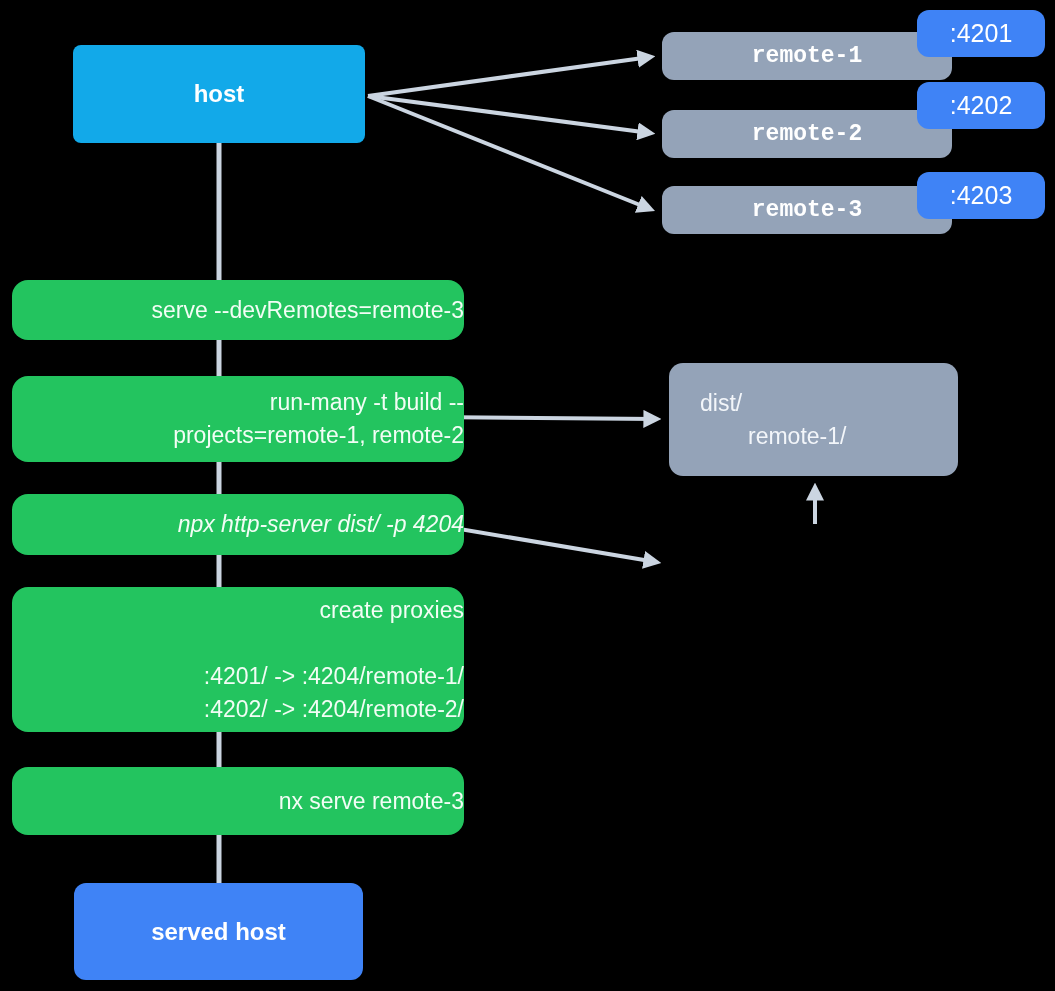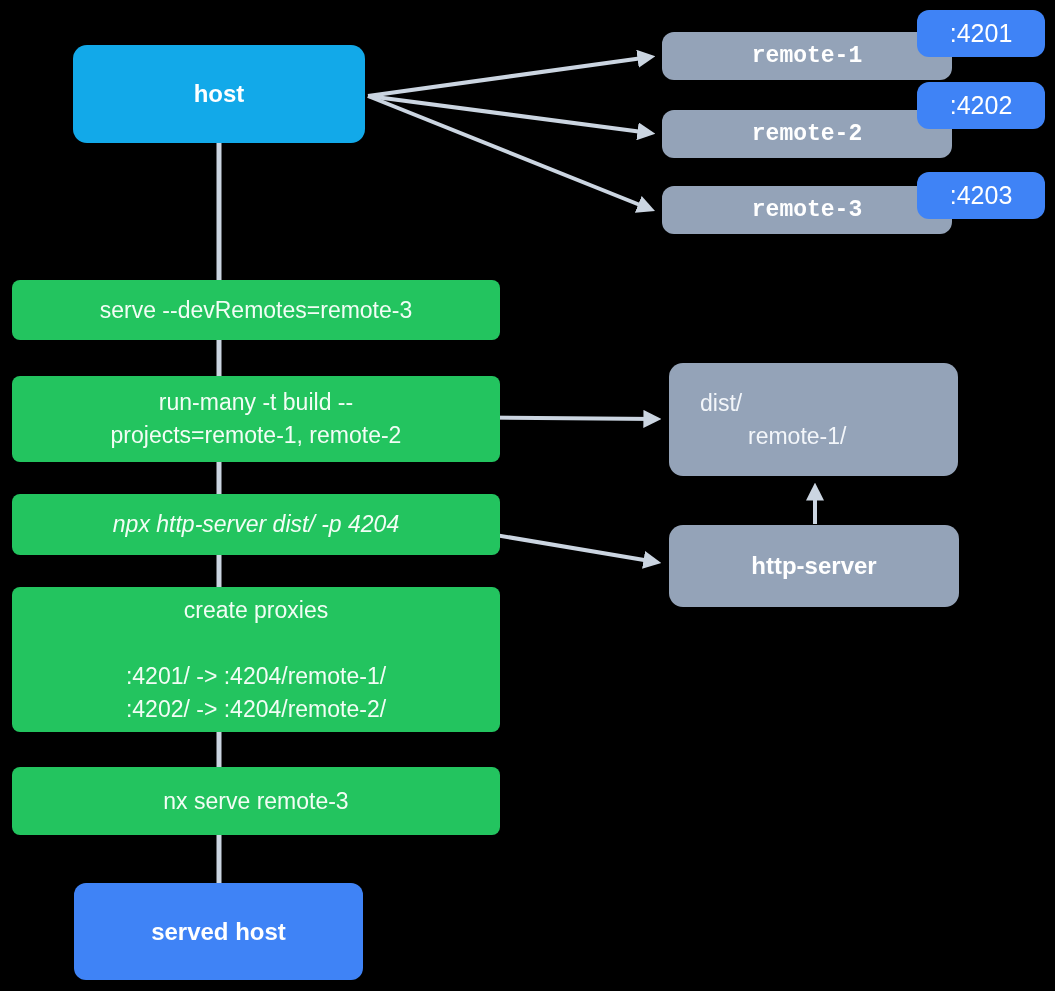--- a/index.html
+++ b/index.html
@@ -28,21 +28,21 @@
     align-items: center;
     justify-content: center;
     color: #ffffff;
     box-sizing: border-box;
     text-align: center;
   }
   
   .host-node {
     left: 73px; top: 45px; width: 292px; height: 98px;
     background: #12A9E9;
-    border-radius: 14px;
+    border-radius: 8px;
     font-size: 24px; font-weight: 700;
   }
   
   .remote-node {
     left: 662px; width: 290px; height: 48px;
     background: #94A3B8;
     border-radius: 12px;
     font-size: 23px; font-weight: 700; font-family: Liberation Mono, monospace;
   }
   .remote-node.r1 { top: 32px; }
@@ -54,26 +54,27 @@
     background: #3F83F6;
     border-radius: 12px;
     font-size: 25px; font-weight: 400;
     z-index: 2;
   }
   .port-badge.p1 { top: 10px; }
   .port-badge.p2 { top: 82px; }
   .port-badge.p3 { top: 172px; }
   
   .step-node {
-    left: 12px; width: 488px;
+    left: 12px; width: 452px;
     background: #23C45F;
-    border-radius: 8px;
+    border-radius: 16px;
     font-size: 23px; font-weight: 400;
     color: #F2FDF5;
     flex-direction: column;
+    align-items: flex-end;
   }
   .step-serve   { top: 280px; height: 60px; }
   .step-build   { top: 376px; height: 86px; }
   .step-httpsrv { top: 494px; height: 61px; font-style: italic; }
   .step-proxies { top: 587px; height: 145px; }
   .step-nxserve { top: 767px; height: 68px; }
   .box-line {
     display: block;
     line-height: 33px;
     min-height: 33px;
@@ -179,21 +180,18 @@
 
   <div class="node step-node step-nxserve">
     <span class="box-line">nx serve remote-3</span>
   </div>
 
   <div class="node dist-node">
     <span class="box-line">dist/</span>
     <span class="box-line indent">remote-1/</span>
   </div>
 
-  <div class="node httpserver-node">
-    <span>http-server</span>
-  </div>
 
   <div class="node servedhost-node">
     <span>served host</span>
   </div>
 
 </div>
 
 </body></html>

